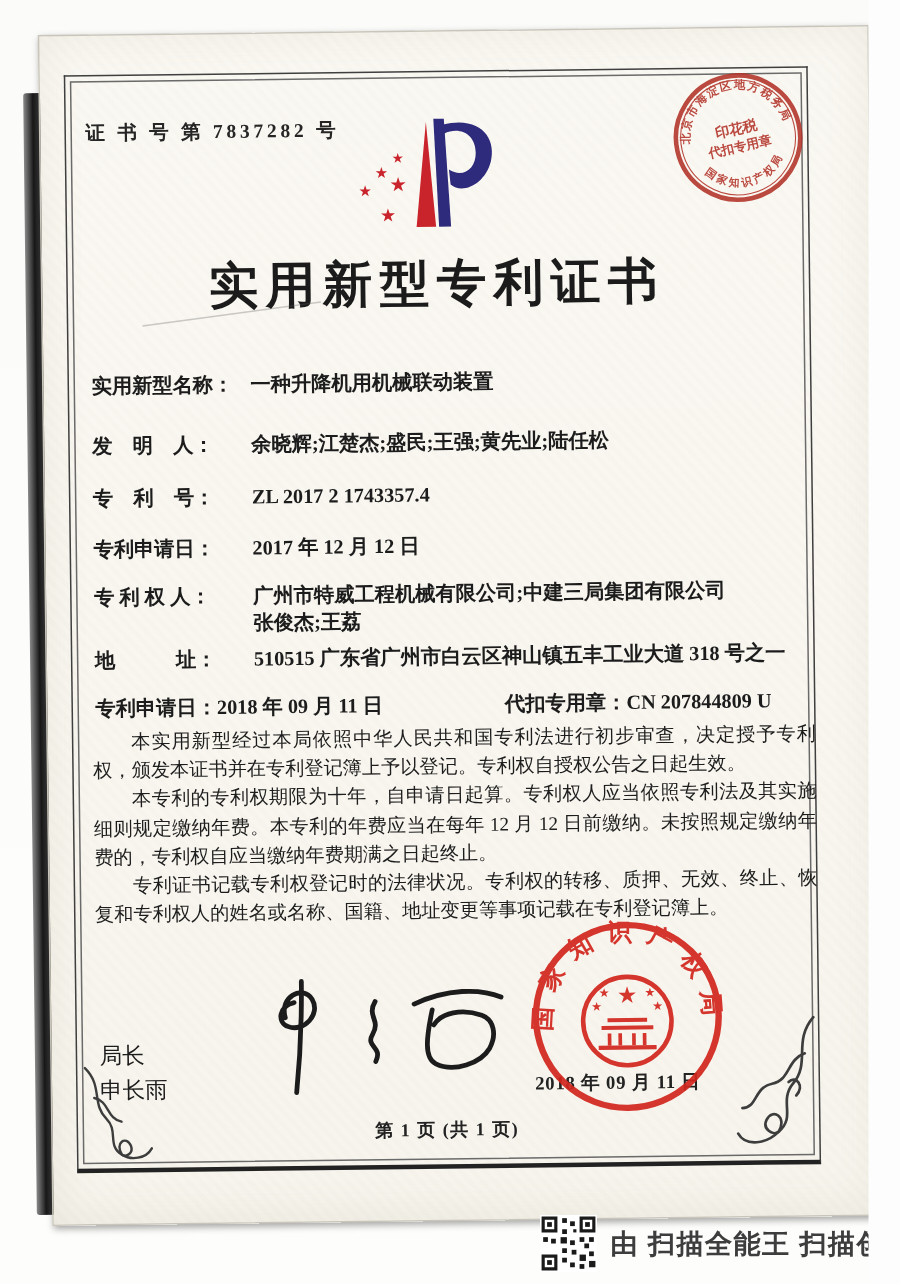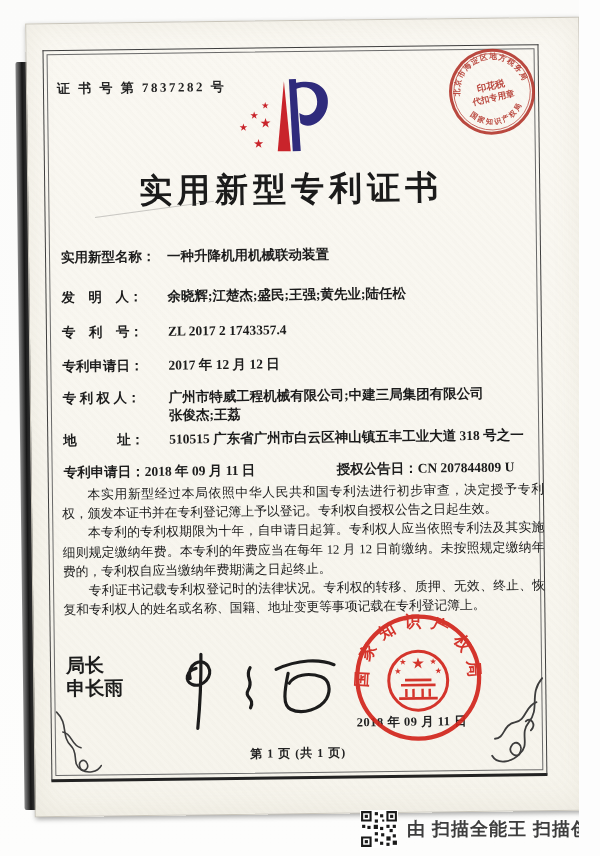--- a/index.html
+++ b/index.html
@@ -41,21 +41,21 @@
   .r1{top:225px;} .r2{top:265px;} .r3{top:300px;} .r4{top:334px;} .r5{top:366px;} .r6{top:408px;}
   .r7{top:440px;}
   .r7 .grant-left{flex:0 0 273px;display:flex;}
   .r7 .grant-right{flex:1;display:flex;}
   .r7 .g-label{white-space:pre;}
 
   .paras{position:absolute;left:30px;top:462px;width:482px;font-size:12.8px;line-height:19.2px;
     text-align:justify;color:#1d1d1d;}
   .paras p{margin:0;text-indent:2em;}
 
-  .signer{position:absolute;left:32px;top:630px;font-size:19px;line-height:23px;font-weight:700;color:#1c1c1c;}
+  .signer{position:absolute;left:32px;top:670px;font-size:15px;line-height:23px;font-weight:400;color:#1c1c1c;}
   .signature{position:absolute;left:122px;top:626px;width:195px;height:88px;}
 
   .seal-date{position:absolute;left:322px;top:694px;font-size:12.5px;font-weight:600;color:#222;letter-spacing:0.5px;}
   .official-seal{position:absolute;left:318px;top:592px;width:132px;height:132px;opacity:0.92;}
 
   .flourish-br{position:absolute;right:38px;bottom:40px;width:62px;height:96px;}
   .flourish-bl{position:absolute;left:18px;bottom:38px;width:52px;height:72px;}
 
   .footer{position:absolute;left:16px;top:724px;width:494px;text-align:center;font-size:12px;
     letter-spacing:1px;color:#222;font-weight:600;}
@@ -133,21 +133,21 @@
       <span class="f-label">地　　　址：</span>
       <span class="f-value">510515 广东省广州市白云区神山镇五丰工业大道 318 号之一</span>
     </div>
 
     <div class="f-row r7">
       <span class="grant-left">
         <span class="g-label">专利申请日：</span>
         <span>2018 年 09 月 11 日</span>
       </span>
       <span class="grant-right">
-        <span class="g-label">授权公告日：</span>
+        <span class="g-label">代扣专用章：</span>
         <span>CN 207844809 U</span>
       </span>
     </div>
 
     <div class="paras">
       <p>本实用新型经过本局依照中华人民共和国专利法进行初步审查，决定授予专利权，颁发本证书并在专利登记簿上予以登记。专利权自授权公告之日起生效。</p>
       <p>本专利的专利权期限为十年，自申请日起算。专利权人应当依照专利法及其实施细则规定缴纳年费。本专利的年费应当在每年 12 月 12 日前缴纳。未按照规定缴纳年费的，专利权自应当缴纳年费期满之日起终止。</p>
       <p>专利证书记载专利权登记时的法律状况。专利权的转移、质押、无效、终止、恢复和专利权人的姓名或名称、国籍、地址变更等事项记载在专利登记簿上。</p>
     </div>
 

